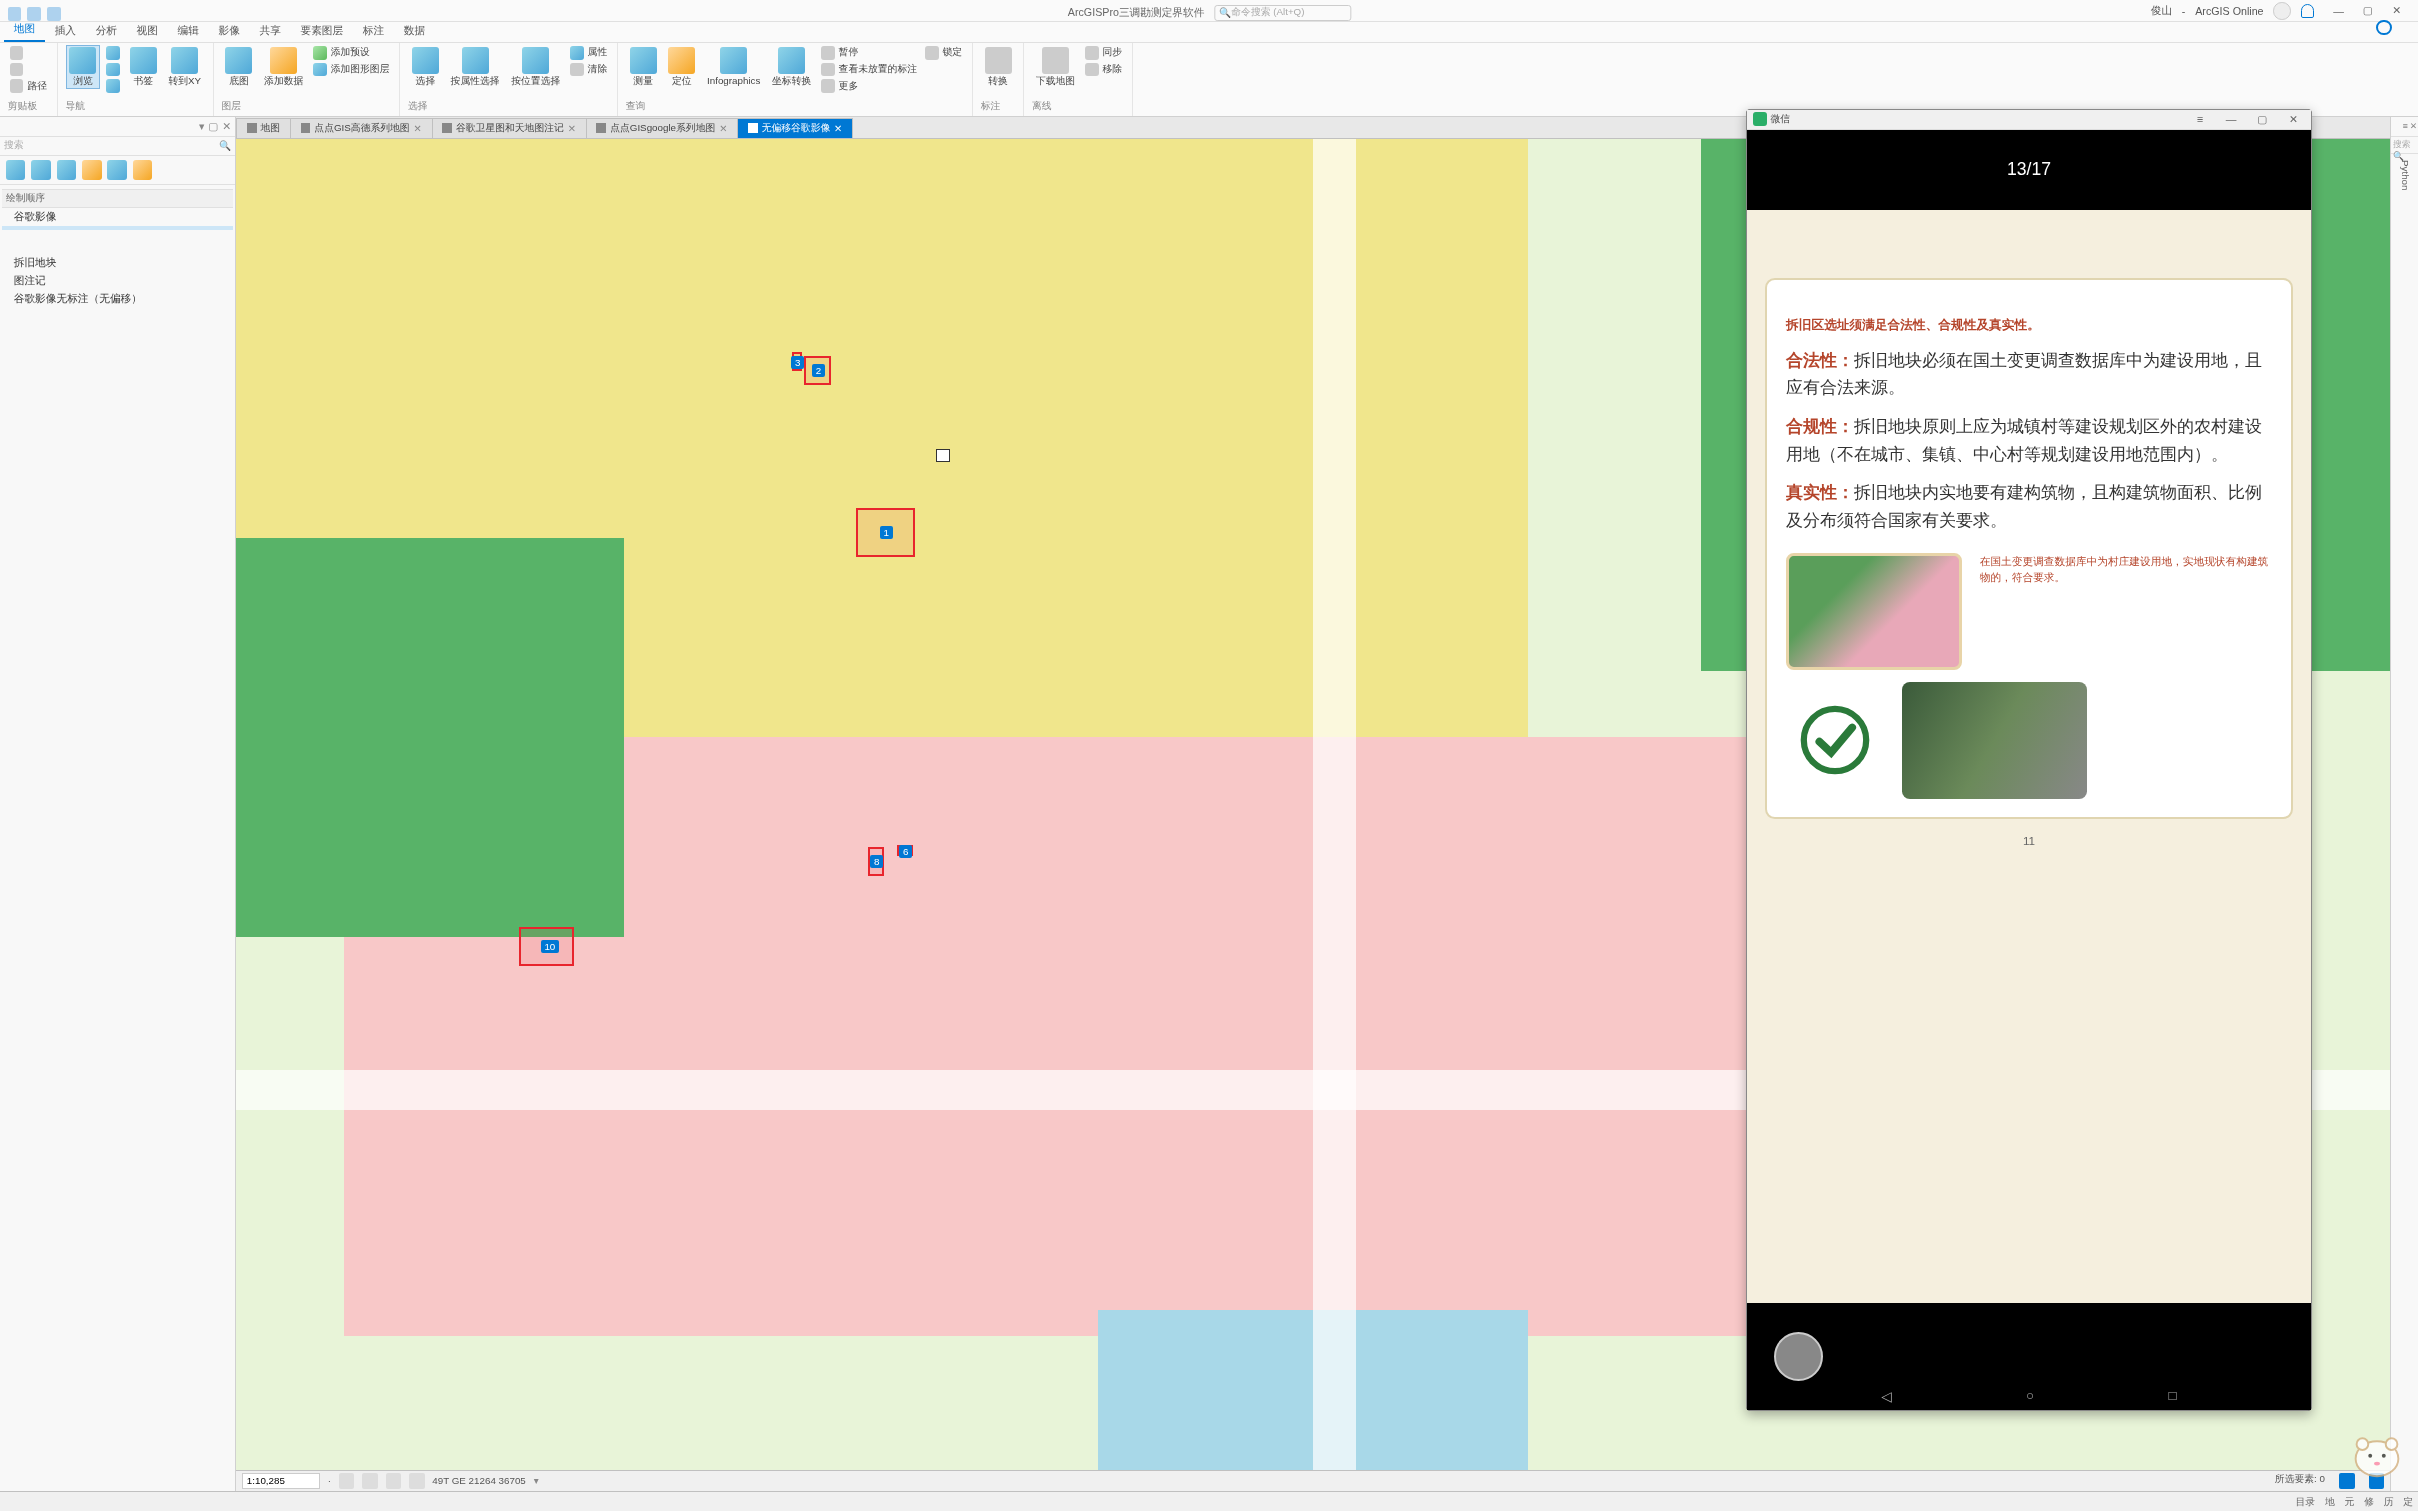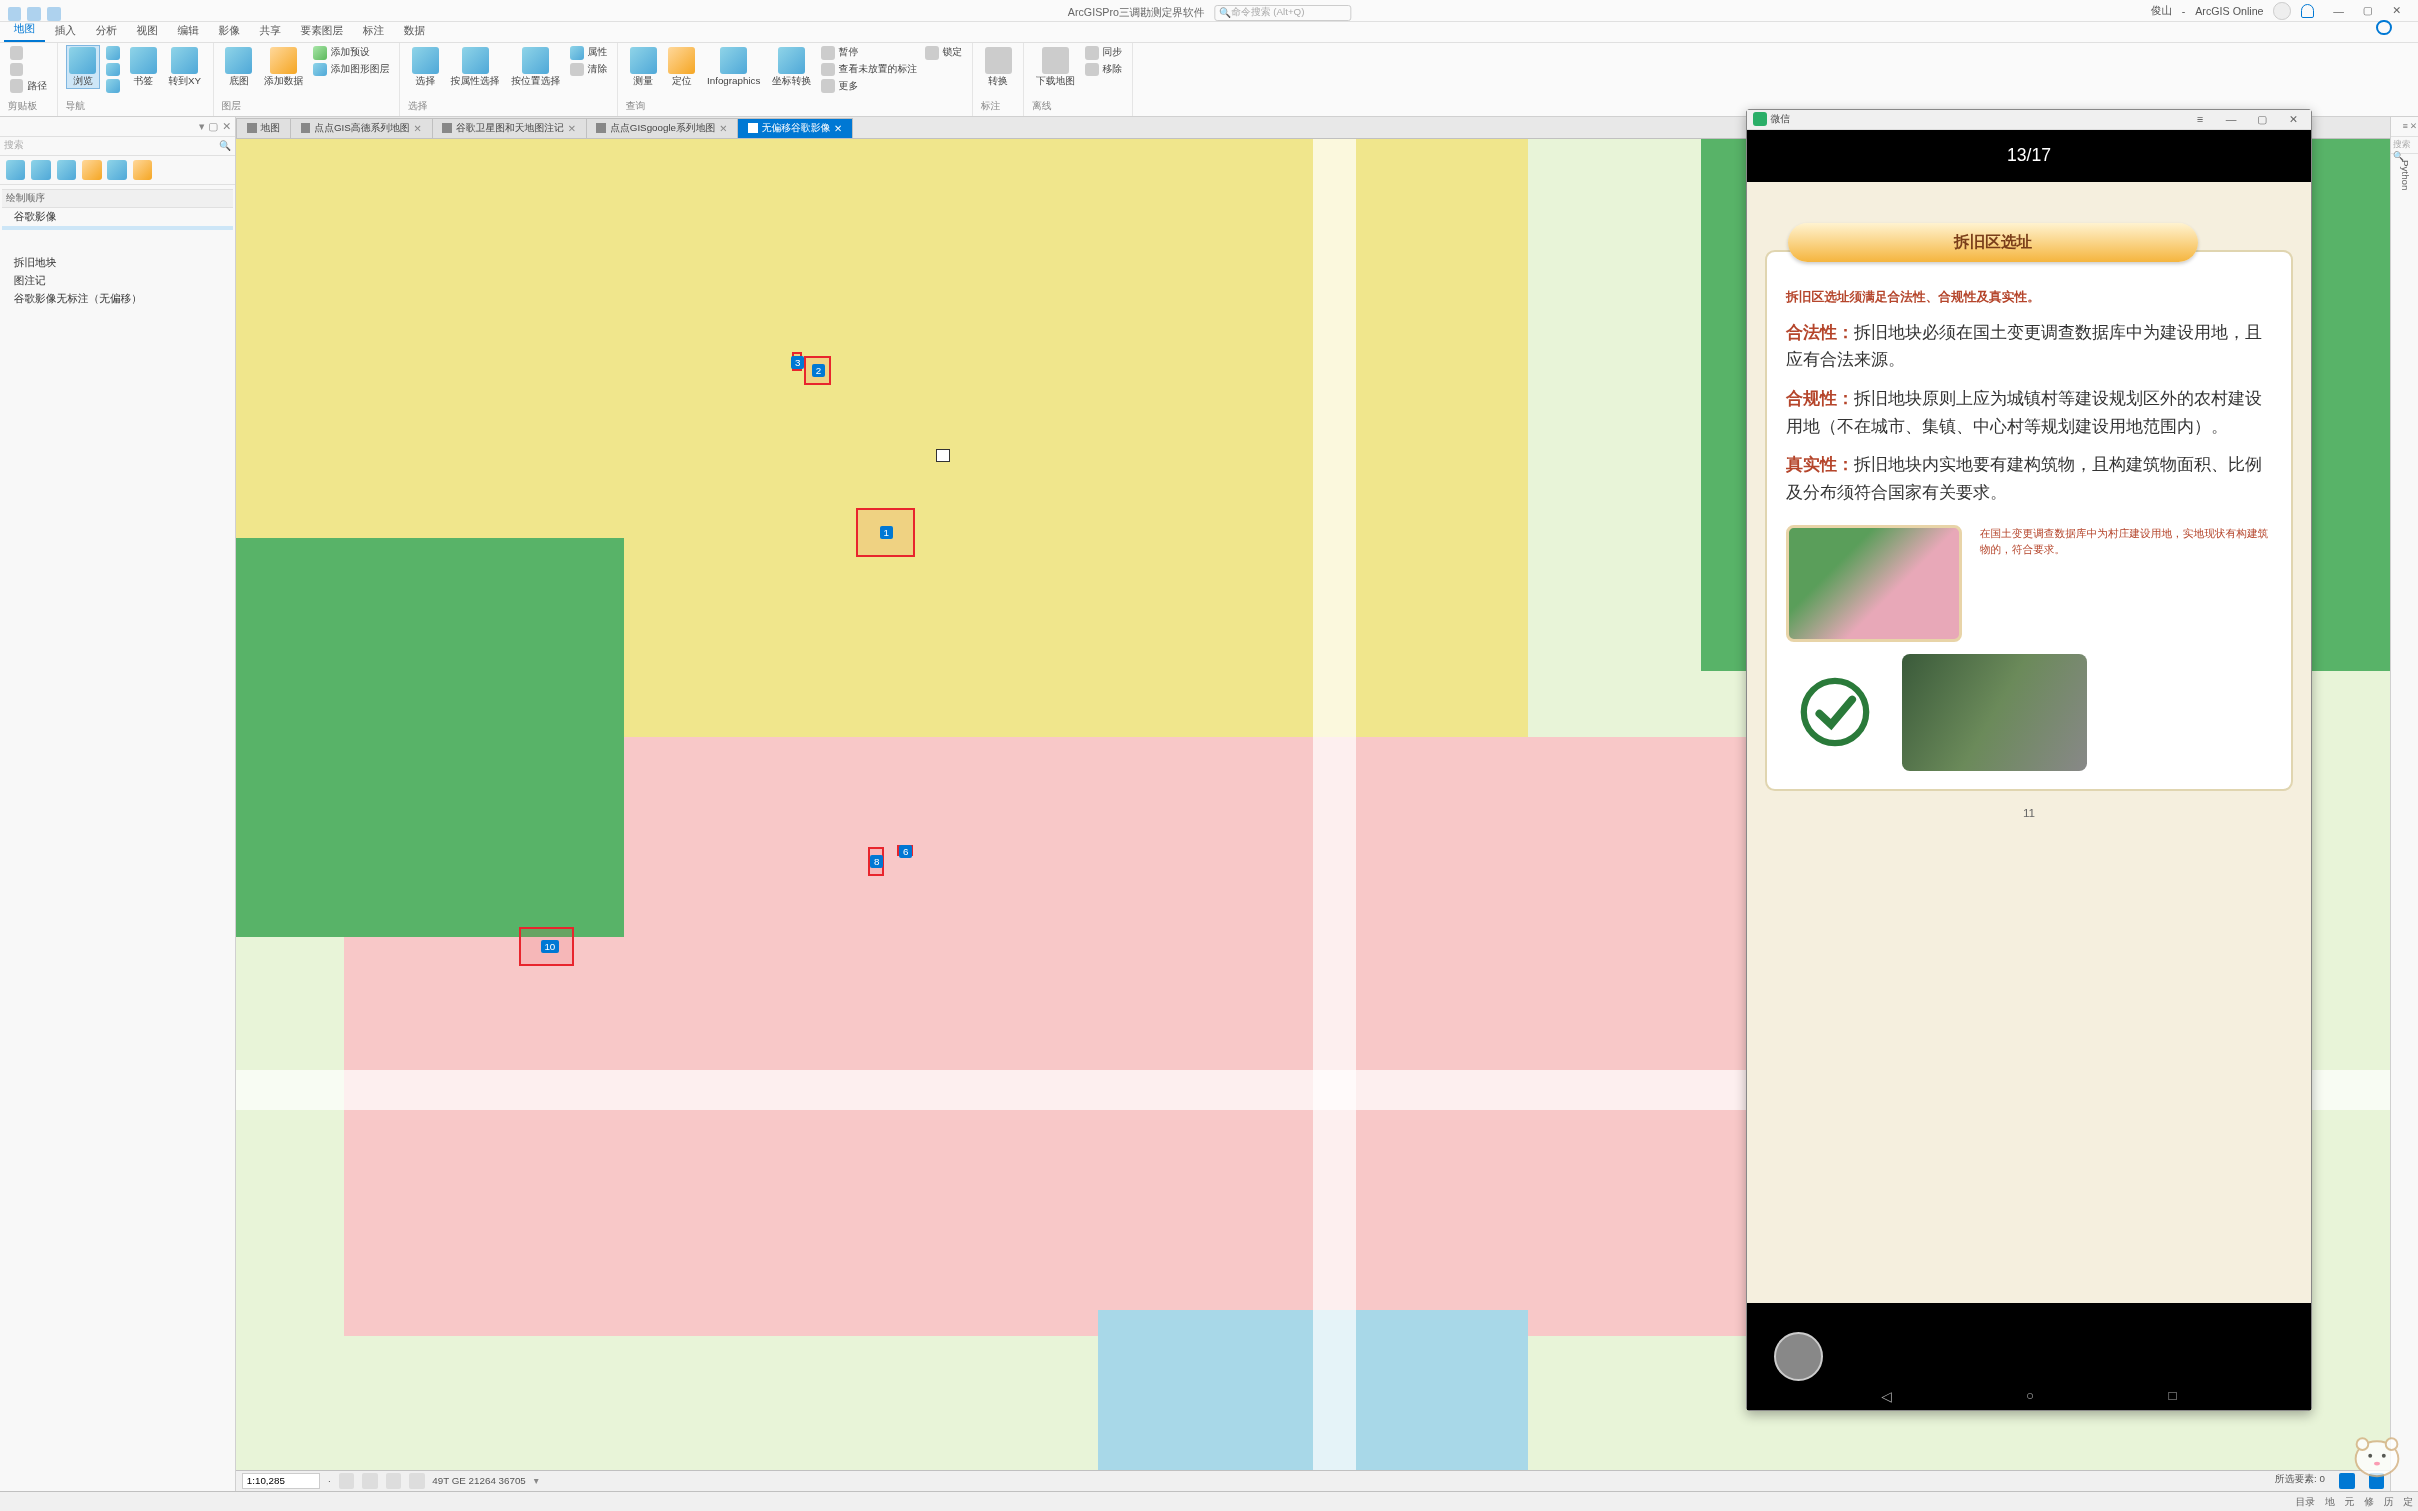--- a/index.html
+++ b/index.html
@@ -95,21 +95,21 @@
 .right-rail-label { writing-mode: vertical-rl; font-size: 9.8px; color: #666; padding: 5.9px 0; }
 
 
 .wechat { position: absolute; left: 1746px; top: 109px; width: 566px; height: 1302px; background: #000; border: 1px solid #888; border-radius: 3.9px; box-shadow: 0 3.9px 11.7px rgba(0,0,0,.3); display: flex; flex-direction: column; }
 .wechat-title { height: 19.5px; background: #f0f0f0; display: flex; align-items: center; padding: 0 5.9px; border-bottom: 1px solid #ddd; }
 .wechat-title-text { font-size: 9.8px; color: #444; }
 .wechat-icon { width: 13.7px; height: 13.7px; background: #2aae67; border-radius: 2.9px; margin-right: 3.9px; }
 .wechat-winctrl { margin-left: auto; display: flex; gap: 7.8px; color: #666; font-size: 10.7px; }
 .wechat-winctrl span { width: 23.4px; text-align: center; cursor: pointer; }
 
-.wechat-counter { height: 52px; color: #fff; display: flex; align-items: center; justify-content: center; font-size: 17.6px; }
+.wechat-counter { height: 80px; color: #fff; display: flex; align-items: center; justify-content: center; font-size: 17.6px; }
 .wechat-content { flex: 1; background: #f5efde; margin: 0; overflow: hidden; position: relative; }
 .wechat-card { background: #fff; margin: 68px 17.6px 15.6px; border-radius: 9.8px; padding: 17.6px 19.5px; position: relative; border: 2px solid #e0d5b0; }
 .wechat-header-banner { position: absolute; top: -29px; left: 21.5px; width: 410px; height: 39px; border-radius: 19.5px; background: linear-gradient(#fff3d0,#f5b53e); display: flex; align-items: center; justify-content: center; font-weight: bold; font-size: 15.6px; color: #7a3e1a; box-shadow: 0 2px 3.9px rgba(0,0,0,.2); }
 .wechat-statement { color: #b5452b; font-size: 12.7px; font-weight: bold; margin: 19.5px 0 13.7px; }
 .wechat-para { font-size: 17px; color: #333; line-height: 1.6; margin-bottom: 11.7px; }
 .wechat-para .kw { color: #b5452b; font-weight: bold; }
 .wechat-figs { display: flex; gap: 17.6px; margin-top: 19.5px; align-items: flex-start; }
 .wechat-fig { width: 176px; height: 117px; border-radius: 7.8px; }
 .wechat-fig.map { background: linear-gradient(135deg,#5a9e5a 30%,#e8a8b8 60%); border: 3.9px solid #e8d4a8; }
 .wechat-fig-text { flex: 1; font-size: 10.7px; color: #b5452b; line-height: 1.5; }
@@ -477,21 +477,20 @@
     <div class="wechat-winctrl">
       <span>≡</span>
       <span>—</span>
       <span>▢</span>
       <span>✕</span>
     </div>
   </div>
   <div class="wechat-counter">13/17</div>
   <div class="wechat-content">
     <div class="wechat-card">
-      <div class="wechat-header-banner">拆旧区选址</div>
       <div class="wechat-statement">拆旧区选址须满足合法性、合规性及真实性。</div>
       <div class="wechat-para"><span class="kw">合法性：</span><span>拆旧地块必须在国土变更调查数据库中为建设用地，且应有合法来源。</span></div>
       <div class="wechat-para"><span class="kw">合规性：</span><span>拆旧地块原则上应为城镇村等建设规划区外的农村建设用地（不在城市、集镇、中心村等规划建设用地范围内）。</span></div>
       <div class="wechat-para"><span class="kw">真实性：</span><span>拆旧地块内实地要有建构筑物，且构建筑物面积、比例及分布须符合国家有关要求。</span></div>
       <div class="wechat-figs">
         <div class="wechat-fig map"></div>
         <div class="wechat-fig-text">在国土变更调查数据库中为村庄建设用地，实地现状有构建筑物的，符合要求。</div>
       </div>
       <div class="wechat-figs2">
         <div class="wechat-check">

